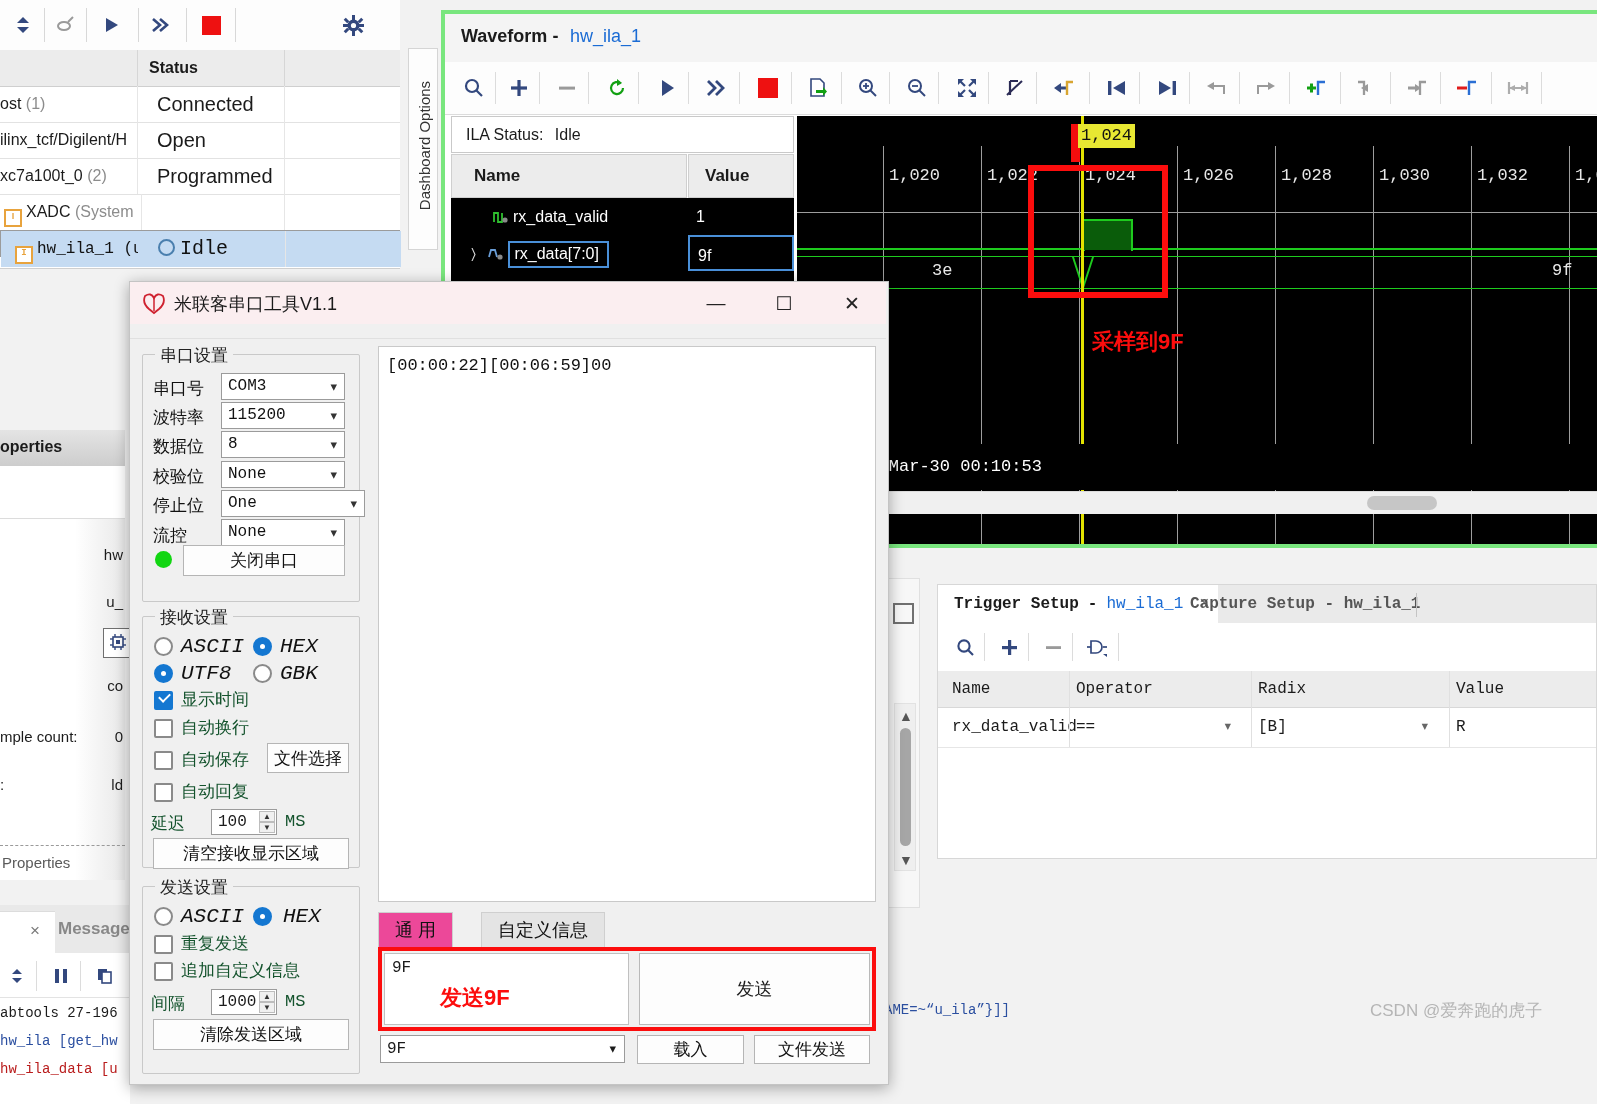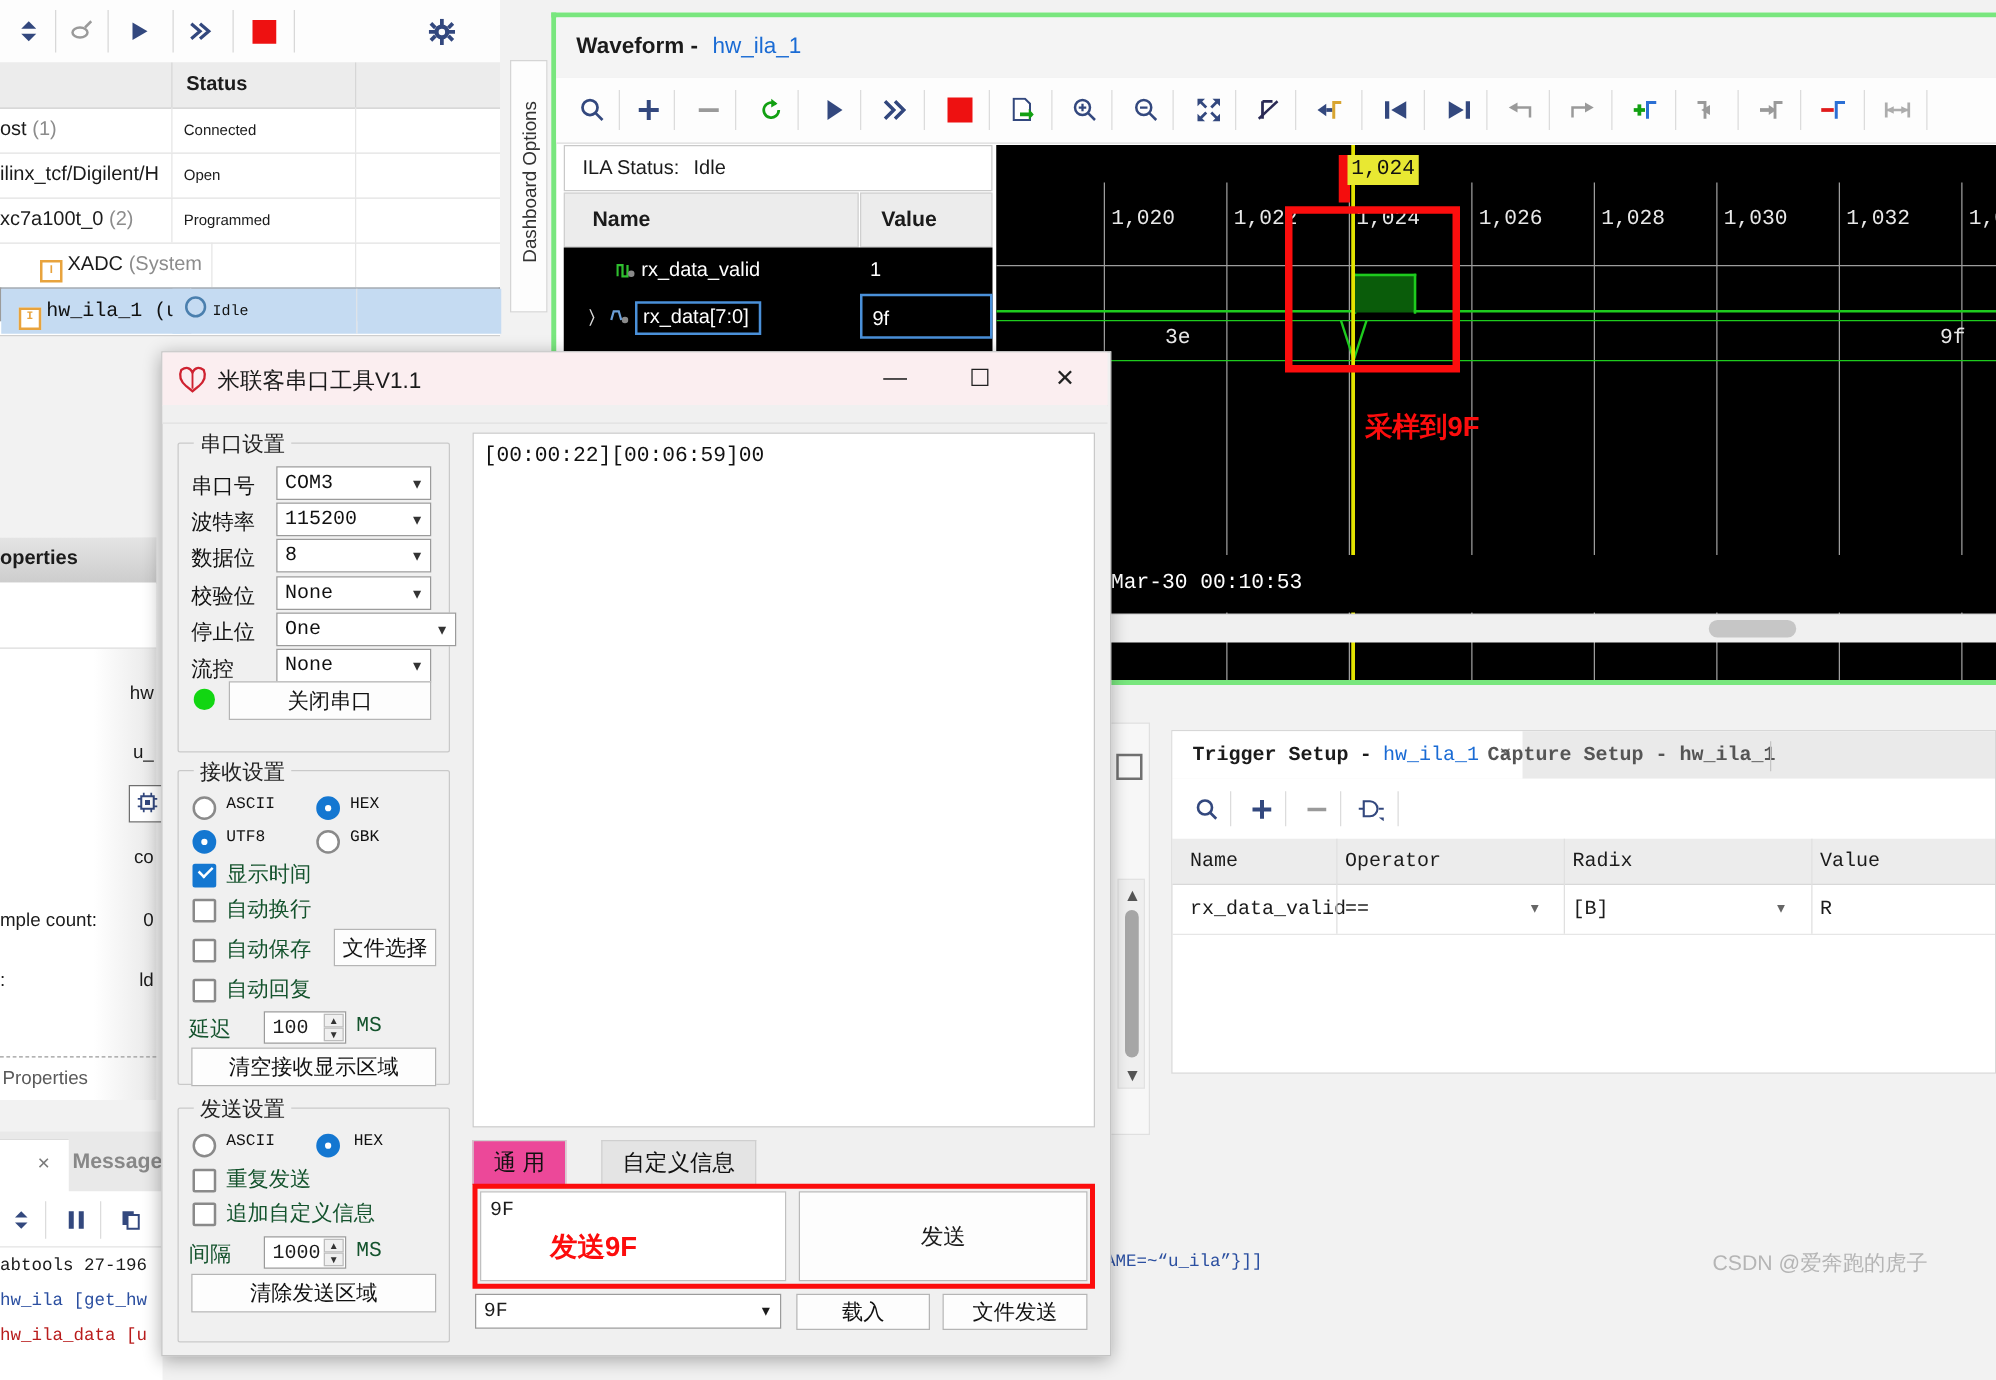--- a/index.html
+++ b/index.html
@@ -22,22 +22,22 @@
   
   #hw-tree{left:0;top:50px;width:400px;height:218px;background:#fff;border-bottom:1px solid #cfcfcf;}
   #hw-tree .hdr{position:absolute;left:0;top:0;width:400px;height:36px;background:#ececec;border-bottom:1px solid #cfcfcf;}
   #hw-tree .hdr .c1{position:absolute;left:0;top:0;width:137px;height:36px;border-right:1px solid #d6d6d6;}
   #hw-tree .hdr .c2{position:absolute;left:137px;top:0;width:148px;height:36px;border-right:1px solid #d6d6d6;
       line-height:36px;padding-left:12px;font-weight:bold;font-size:16px;color:#1b1b1b;box-sizing:border-box;}
   #hw-tree .hdr .c3{position:absolute;left:285px;top:0;width:115px;height:36px;}
   .hwrow{position:absolute;left:0;width:400px;height:36px;border-bottom:1px solid #e2e2e2;}
   .hwrow .nm{position:absolute;left:0;top:0;width:137px;height:36px;line-height:36px;border-right:1px solid #e6e6e6;
       white-space:nowrap;overflow:hidden;font-size:16px;}
-  .hwrow .st{position:absolute;left:137px;top:0;width:148px;height:36px;line-height:36px;padding-left:10px;
-      border-right:1px solid #e6e6e6;box-sizing:border-box;font-size:12px;white-space:nowrap;}
+  .hwrow .st{position:absolute;left:137px;top:0;width:148px;height:36px;line-height:36px;padding-left:20px;
+      border-right:1px solid #e6e6e6;box-sizing:border-box;font-size:20px;white-space:nowrap;}
   .hwrow .ex{position:absolute;left:285px;top:0;width:115px;height:36px;}
   .hwrow.sel{background:#c5dbf2;}
   .hwrow.sel .nm,.hwrow.sel .st,.hwrow.sel .ex{background:#c5dbf2;}
   .dimnum{color:#8c8c8c;}
   .ilaico{display:inline-block;width:14px;height:14px;border:2px solid #e8a33d;background:#fff;
       font-size:9px;line-height:11px;text-align:center;color:#e8a33d;font-weight:bold;vertical-align:-2px;margin-right:4px;}
   .idlecirc{display:inline-block;width:13px;height:13px;border:2px solid #4a7fae;border-radius:50%;vertical-align:-2px;margin-right:5px;}
 
   
   #props-panel{left:0;top:430px;width:125px;height:450px;background:linear-gradient(to right,#ffffff 60%,#e8e8e8);}
@@ -148,21 +148,21 @@
        font-size:16px;font-family:"Liberation Mono",monospace;line-height:25px;padding-left:6px;color:#111;}
   .sel .sc{position:absolute;right:7px;top:0;line-height:25px;color:#333;font-size:13px;font-family:"Liberation Sans",sans-serif;}
   .btn{position:absolute;background:#fdfdfd;border:1px solid #b5b5b5;box-sizing:border-box;
        display:flex;align-items:center;justify-content:center;font-size:17px;color:#111;}
   .radio{position:absolute;width:19px;height:19px;border:2px solid #8a8a8a;border-radius:50%;box-sizing:border-box;background:#fff;}
   .radio.on{border-color:#1477d1;background:#1477d1;}
   .radio.on:after{content:"";position:absolute;left:5px;top:5px;width:5px;height:5px;background:#fff;border-radius:50%;}
   .chk{position:absolute;width:19px;height:19px;border:2px solid #8a8a8a;border-radius:2px;box-sizing:border-box;background:#fff;}
   .chk.on{border-color:#1477d1;background:#1477d1;}
   .chk.on:after{content:"";position:absolute;left:3px;top:0px;width:9px;height:5px;border-left:2px solid #fff;border-bottom:2px solid #fff;transform:rotate(-45deg);}
-  .rlabel{position:absolute;font-size:13px;font-family:"Liberation Mono",monospace;color:#111;white-space:nowrap;}
+  .rlabel{position:absolute;font-size:21px;font-family:"Liberation Mono",monospace;color:#111;white-space:nowrap;font-style:italic;}
   .clabel{position:absolute;font-size:17px;color:#14532d;white-space:nowrap;}
   .greendot{position:absolute;width:17px;height:17px;border-radius:50%;background:#12d612;}
   .spin{position:absolute;height:26px;background:#fff;border:1px solid #9b9b9b;box-sizing:border-box;}
   .spin .v{position:absolute;left:6px;top:0;line-height:24px;font-family:"Liberation Mono",monospace;font-size:16px;}
   .spin .up,.spin .dn{position:absolute;right:1px;width:16px;height:11px;background:#f0f0f0;border:1px solid #bdbdbd;
      box-sizing:border-box;display:flex;align-items:center;justify-content:center;font-size:8px;color:#333;}
   .spin .up{top:1px;}.spin .dn{bottom:1px;}
 
   #rx-area{position:absolute;left:248px;top:64px;width:498px;height:556px;background:#fff;border:1px solid #c9c9c9;box-sizing:border-box;}
   #rx-text{position:absolute;left:8px;top:9px;font-family:"Liberation Mono",monospace;font-size:17px;color:#111;white-space:nowrap;}
@@ -251,21 +251,21 @@
     <div class="nm"><span>ilinx_tcf/Digilent/H</span></div>
     <div class="st">Open</div>
     <div class="ex"></div>
   </div>
   <div class="hwrow" style="top:108px">
     <div class="nm"><span>xc7a100t_0</span> <span class="dimnum">(2)</span></div>
     <div class="st">Programmed</div>
     <div class="ex"></div>
   </div>
   <div class="hwrow" style="top:144px">
-    <div class="nm" style="padding-left:32px"><span class="ilaico">I</span><span>XADC</span> <span class="dimnum">(System</span></div>
+    <div class="nm" style="padding-left:4px"><span class="ilaico">I</span><span>XADC</span> <span class="dimnum">(System</span></div>
     <div class="st"></div>
     <div class="ex"></div>
   </div>
   <div class="hwrow sel" style="top:180px;border-bottom:none">
     <div class="nm" style="padding-left:14px"><span class="ilaico">I</span><span>hw_ila_1</span> <span>(u_ila</span></div>
     <div class="st"><span class="idlecirc"></span><span>Idle</span></div>
     <div class="ex"></div>
   </div>
 </div>
 

